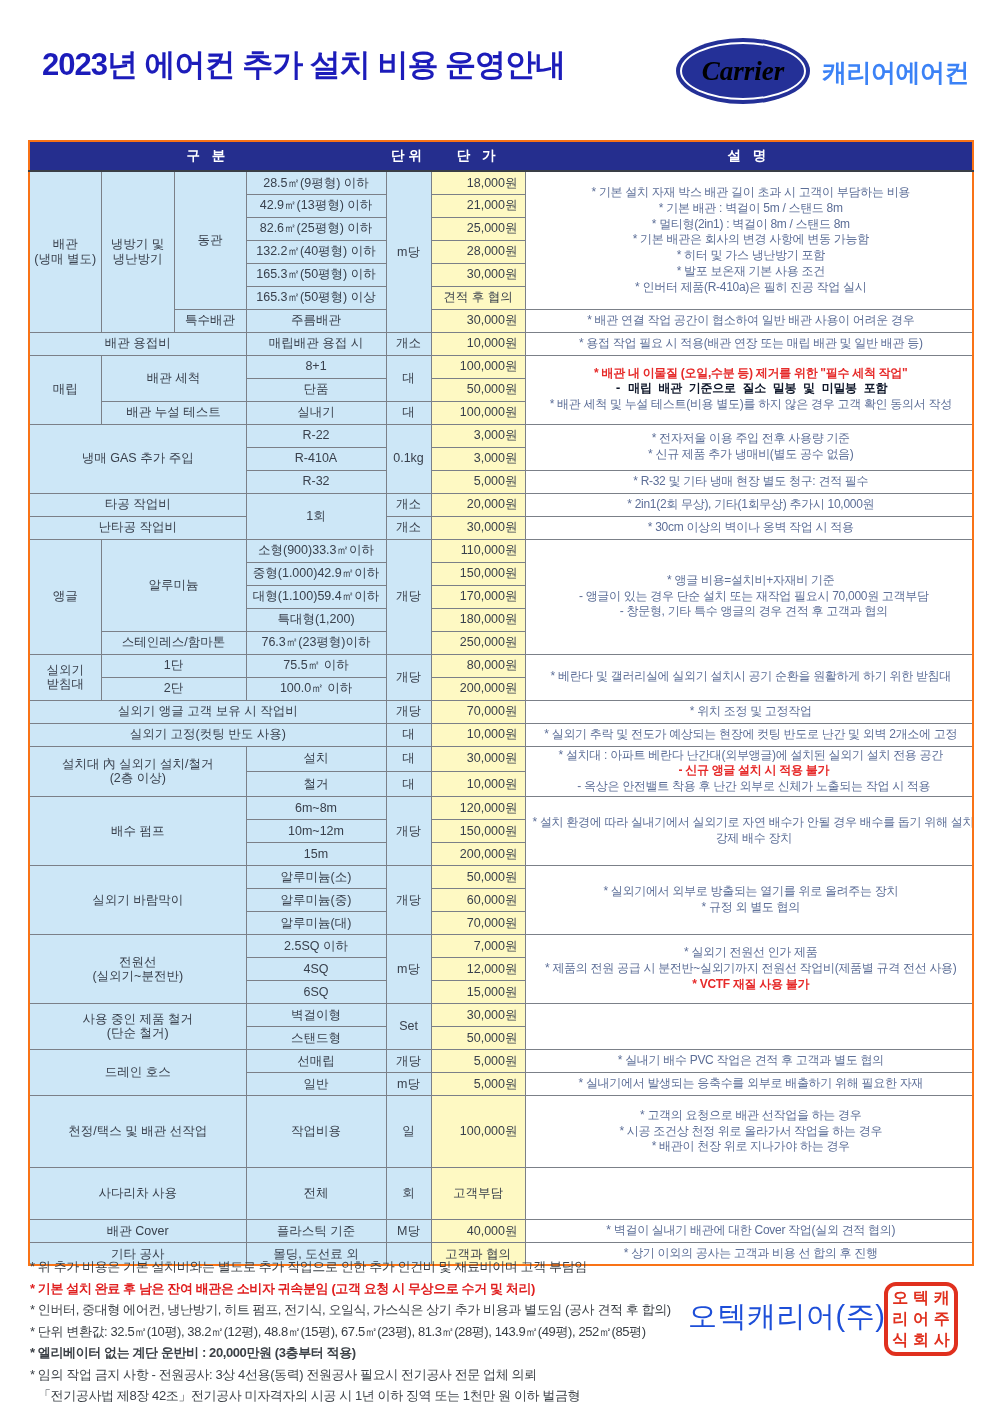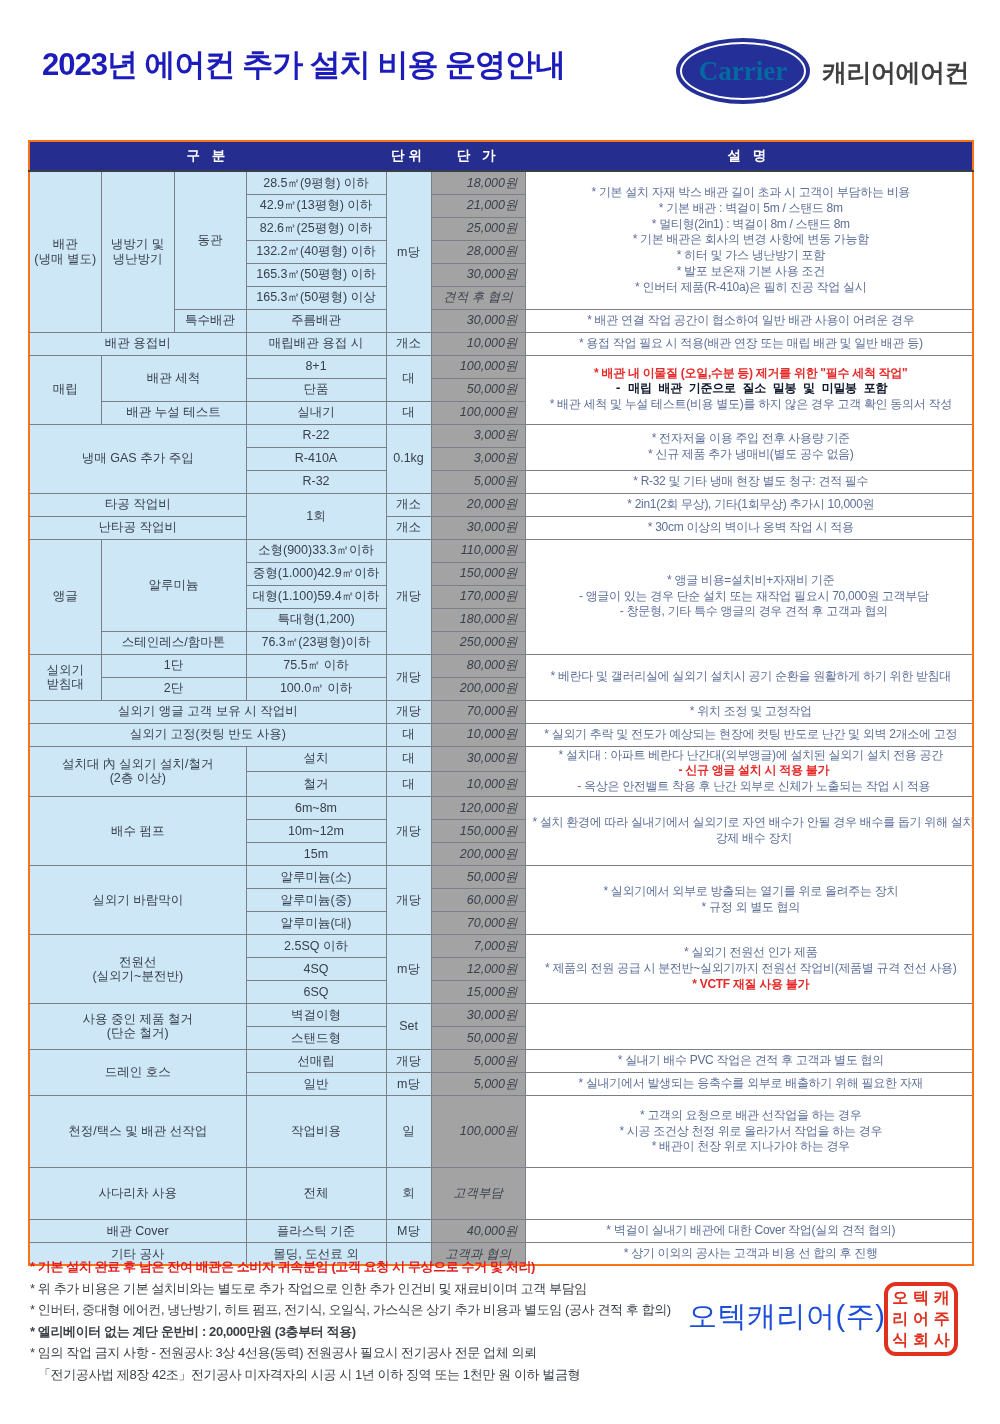--- a/index.html
+++ b/index.html
@@ -4,34 +4,34 @@
 <style>
   html,body{margin:0;padding:0;background:#fff;}
   body{font-family:"Liberation Sans","DejaVu Sans",sans-serif;-webkit-font-smoothing:antialiased;}
   #page{position:relative;width:1000px;height:1424px;background:#fff;overflow:hidden;}
 
   
   .title{position:absolute;left:42px;top:44px;font-size:31px;font-weight:800;color:#1c1cba;letter-spacing:-1px;}
   .logo-wrap{position:absolute;left:676px;top:38px;width:300px;height:70px;}
   .logo-ellipse{position:absolute;left:0;top:0;width:134px;height:66px;background:#243097;border-radius:50%;}
   .logo-ellipse::after{content:"";position:absolute;left:4px;top:4px;right:4px;bottom:4px;border:2px solid #fff;border-radius:50%;}
-  .logo-text{position:absolute;left:0;top:0;width:134px;height:66px;display:flex;align-items:center;justify-content:center;color:#0369a1;font-family:"Liberation Serif","DejaVu Serif",serif;font-weight:bold;font-size:27px;z-index:2;}
-  .brand-name{position:absolute;left:146px;top:18px;font-size:25px;font-weight:800;color:#404040;letter-spacing:-0.5px;}
+  .logo-text{position:absolute;left:0;top:0;width:134px;height:66px;display:flex;align-items:center;justify-content:center;color:#000000;font-family:"Liberation Serif","DejaVu Serif",serif;font-style:italic;font-weight:bold;font-size:27px;z-index:2;}
+  .brand-name{position:absolute;left:146px;top:18px;font-size:25px;font-weight:800;color:#3b82f6;letter-spacing:-0.5px;}
   .vat-note{position:absolute;left:640px;top:102px;width:332px;text-align:right;font-size:15px;font-weight:600;color:#2f343b;}
 
   
   .tbl-wrap{position:absolute;left:28px;top:140px;}
   table{border-collapse:collapse;table-layout:fixed;width:944px;border:2px solid #f97316;}
   th,td{border:1px solid #7b8088;overflow:hidden;}
   thead th{background:#252e8e;color:#fff;font-weight:bold;font-size:13.5px;height:26px;border:1px solid #252e8e;border-bottom:2px solid #3a3f46;letter-spacing:4px;}
   tbody tr{height:23px;}
   td{font-size:12.5px;color:#39404c;padding:1px 3px;line-height:1.15;}
   td.cat{background:#cde7f7;text-align:center;}
   td.unit{background:#cde7f7;text-align:center;}
-  td.price{background:#a3a3a3;text-align:right;padding-right:7px;font-style:italic;}
+  td.price{background:#fef9c3;text-align:right;padding-right:7px;}
   td.price.center{text-align:center;padding-right:3px;}
   td.desc{background:#fff;color:#5c6e97;text-align:center;padding-left:7px;font-size:12px;}
   td.desc .ln{white-space:pre;letter-spacing:-0.3px;line-height:1.32;}
   td.desc .ln.r{color:#e62a29;font-weight:bold;}
   td.desc .ln.b{color:#0f172a;font-weight:bold;font-family:Liberation Mono, monospace;}
 
   
   .footnotes{position:absolute;left:30px;top:1256px;width:680px;}
   .fn{font-size:13px;line-height:21.5px;color:#3b4046;letter-spacing:-0.4px;white-space:pre;}
   .fn.rb{color:#e01f1f;font-weight:bold;}
@@ -384,23 +384,24 @@
             <td class="price center">고객과 협의</td>
             <td class="desc">
               <div class="ln">* 상기 이외의 공사는 고객과 비용 선 합의 후 진행</div>
             </td>
           </tr>
         </tbody>
     </table>
   </div>
 
   <div class="footnotes">
+      <div class="fn">* 위 추가 비용은 기본 설치비와는 별도로 추가 작업으로 인한 추가 인건비 및 재료비이며 고객 부담임</div>
       <div class="fn rb">* 기본 설치 완료 후 남은 잔여 배관은 소비자 귀속분임 (고객 요청 시 무상으로 수거 및 처리)</div>
-      <div class="fn">* 위 추가 비용은 기본 설치비와는 별도로 추가 작업으로 인한 추가 인건비 및 재료비이며 고객 부담임</div>
       <div class="fn">* 인버터, 중대형 에어컨, 냉난방기, 히트 펌프, 전기식, 오일식, 가스식은 상기 추가 비용과 별도임 (공사 견적 후 합의)</div>
+      <div class="fn">* 단위 변환값: 32.5㎡(10평), 38.2㎡(12평), 48.8㎡(15평), 67.5㎡(23평), 81.3㎡(28평), 143.9㎡(49평), 252㎡(85평)</div>
       <div class="fn bold">* 엘리베이터 없는 계단 운반비 : 20,000만원 (3층부터 적용)</div>
       <div class="fn">* 임의 작업 금지 사항 - 전원공사: 3상 4선용(동력) 전원공사 필요시 전기공사 전문 업체 의뢰</div>
       <div class="fn indent">「전기공사법 제8장 42조」전기공사 미자격자의 시공 시 1년 이하 징역 또는 1천만 원 이하 벌금형</div>
     </div>
 
   <div class="company-name">오텍캐리어(주)</div>
   <div class="seal">
       <span>오</span>
       <span>텍</span>
       <span>캐</span>

